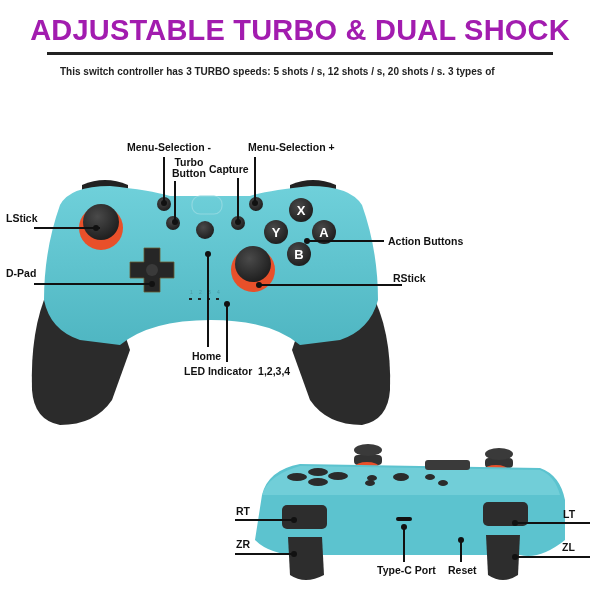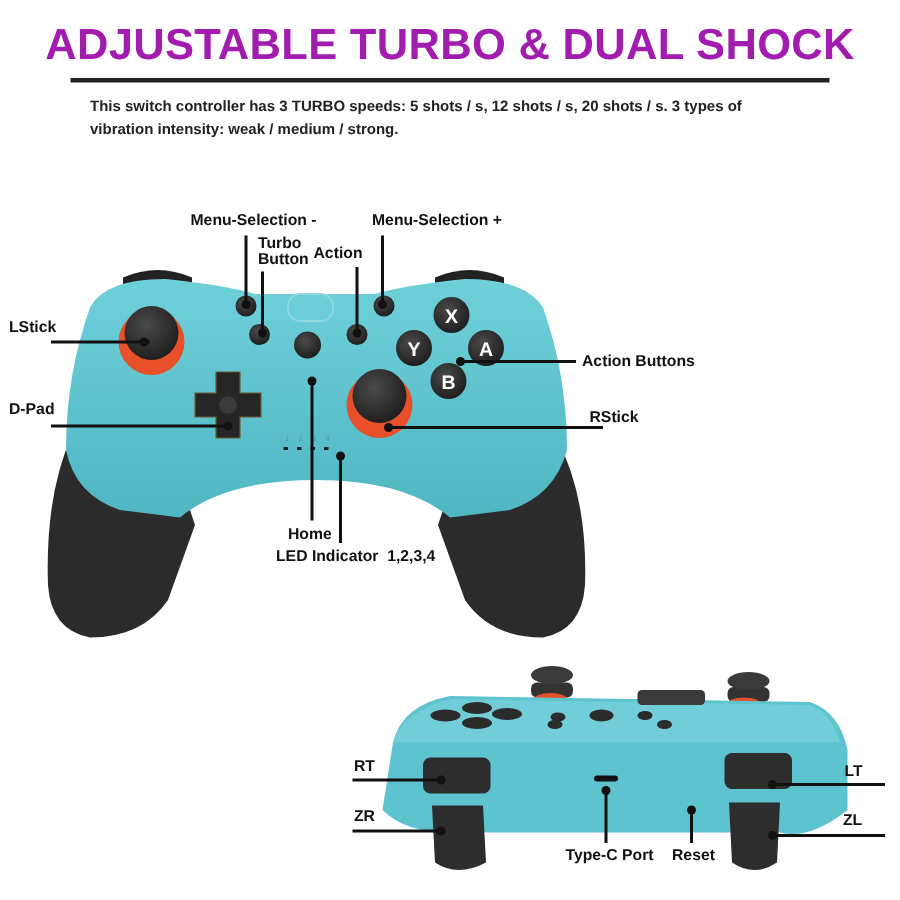--- a/index.html
+++ b/index.html
@@ -1,32 +1,31 @@
 <!DOCTYPE html>
 <html><head>
 <meta charset="utf-8">
 <style>
   html, body { margin:0; padding:0; background:#ffffff; }
   body { width:600px; height:600px; position:relative; overflow:hidden; font-family:"Liberation Sans", sans-serif; color:#111; }
   .title { position:absolute; left:0; width:600px; top:14px; text-align:center; font-weight:bold; font-size:29px; letter-spacing:0.2px; color:#a21caf; }
   .rule { position:absolute; left:47px; width:506px; top:52px; height:3px; background:#222; }
   .subtitle { position:absolute; left:60px; width:480px; top:64px; text-align:left; font-weight:bold; font-size:10px; line-height:15px; color:#222; }
-  .label { position:absolute; font-weight:bold; font-size:10.5px; color:#111; white-space:nowrap; line-height:12px; }
+  .label { position:absolute; font-weight:bold; font-size:10.5px; color:#111; white-space:nowrap; line-height:12px;text-align:center; }
   .line { position:absolute; background:#111; }
   .dot { position:absolute; width:6px; height:6px; border-radius:50%; background:#111; }
   svg { position:absolute; }
 </style>
 </head>
 <body>
 
 <div class="title">ADJUSTABLE TURBO &amp; DUAL SHOCK</div>
 <div class="rule"></div>
 <div class="subtitle">
   <div>This switch controller has 3 TURBO speeds: 5 shots / s, 12 shots / s, 20 shots / s. 3 types of</div>
-  <div>vibration intensity: weak / medium / strong.</div>
 </div>
 
 <svg style="left:0;top:0" width="600" height="600" viewBox="0 0 600 600">
   <defs>
     <linearGradient id="teal" x1="0" y1="0" x2="0" y2="1">
       <stop offset="0" stop-color="#6fd0da"></stop>
       <stop offset="1" stop-color="#4fb6c2"></stop>
     </linearGradient>
     <radialGradient id="btn" cx="0.4" cy="0.35" r="0.7">
       <stop offset="0" stop-color="#4a4a4a"></stop>
@@ -110,21 +109,21 @@
 <div class="line" style="left:163px;top:157px;width:2px;height:47px;"></div>
 <div class="dot" style="left:161px;top:200px;"></div>
 
 <div class="label" style="left:172px;top:157px;line-height:11px;">
   <div>Turbo</div>
   <div>Button</div>
 </div>
 <div class="line" style="left:174px;top:181px;width:2px;height:42px;"></div>
 <div class="dot" style="left:172px;top:219px;"></div>
 
-<div class="label" style="left:209px;top:163px;">Action</div>
+<div class="label" style="left:209px;top:163px;">Capture</div>
 <div class="line" style="left:237px;top:178px;width:2px;height:45px;"></div>
 <div class="dot" style="left:235px;top:219px;"></div>
 
 <div class="label" style="left:248px;top:141px;">Menu-Selection +</div>
 <div class="line" style="left:254px;top:157px;width:2px;height:47px;"></div>
 <div class="dot" style="left:252px;top:200px;"></div>
 
 <div class="label" style="left:6px;top:212px;">LStick</div>
 <div class="line" style="left:34px;top:227px;width:66px;height:2px;"></div>
 <div class="dot" style="left:93px;top:225px;"></div>

